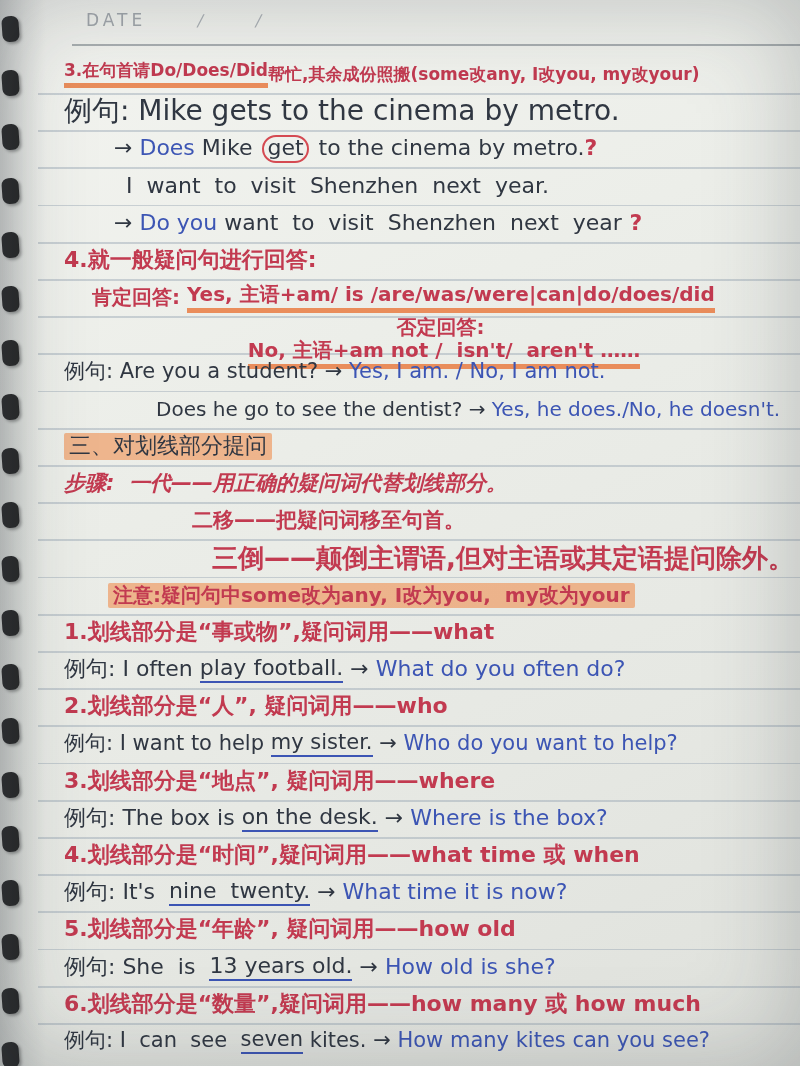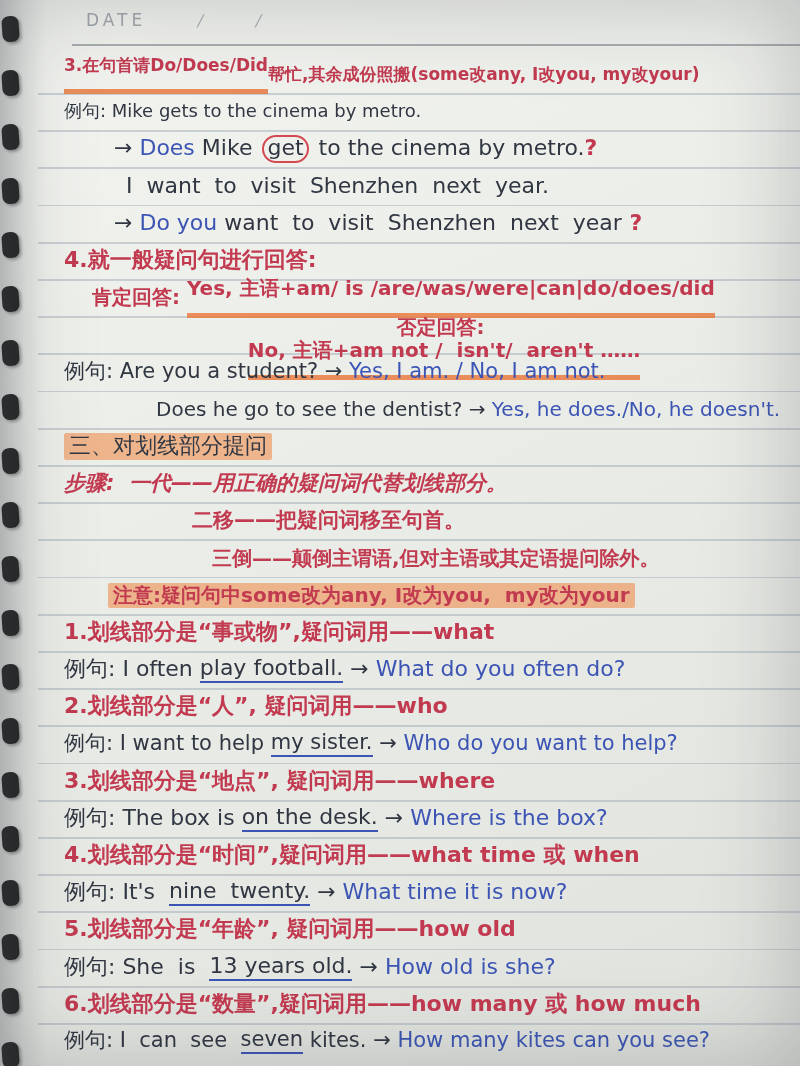--- a/index.html
+++ b/index.html
@@ -42,21 +42,21 @@
   
   .lines{position:absolute;left:64px;top:56px;right:4px;}
   .line{
     height:37.2px;display:flex;align-items:center;white-space:pre;
     font-size:22px;line-height:1;
   }
   .seg{display:inline-block;padding:1px 0 2px 0;}
   .c-red{color:#c23a50;font-weight:600;}
   .c-blue{color:#3c55b4;font-weight:500;}
   .c-ink{color:#303742;font-weight:500;}
-  .st-ulo{border-bottom:5px solid rgba(233,123,66,.85);padding-bottom:15px;}
+  .st-ulo{border-bottom:5px solid rgba(233,123,66,.85);padding-bottom:4px;}
   .st-ulb{border-bottom:2.5px solid #3c55b4;padding-bottom:2px;}
   .st-hl{background:rgba(240,139,74,.58);border-radius:2px;padding:2px 5px 3px 5px;}
   .st-box{border:2px solid #d54a52;border-radius:14px;padding:0 3px 2px 3px;margin:0 3px;}
 </style>
 </head>
 <body>
 
 <div class="photo">
   <div class="ruling"></div>
   <div class="header-rule"></div>
@@ -85,33 +85,33 @@
       <div class="coil" style="top: 772px;"></div>
       <div class="coil" style="top: 826px;"></div>
       <div class="coil" style="top: 880px;"></div>
       <div class="coil" style="top: 934px;"></div>
       <div class="coil" style="top: 988px;"></div>
       <div class="coil" style="top: 1042px;"></div>
     </div>
 
   <div class="lines">
       <div class="line" style="font-size: 17px;"><span class="seg c-red st-ulo">3.在句首请Do/Does/Did</span><span class="seg c-red">帮忙,其余成份照搬(some改any, I改you, my改your)</span></div>
-      <div class="line" style="font-size: 18px;"><span class="seg c-ink">例句: Mike gets to the cinema by metro.</span></div>
+      <div class="line" style="font-size: 28px;"><span class="seg c-ink">例句: Mike gets to the cinema by metro.</span></div>
       <div class="line" style="margin-left: 50px; font-size: 22px;"><span class="seg c-ink">→ </span><span class="seg c-blue">Does</span><span class="seg c-ink"> Mike </span><span class="seg c-ink st-box">get</span><span class="seg c-ink"> to the cinema by metro.</span><span class="seg c-red">?</span></div>
       <div class="line" style="margin-left: 62px; font-size: 22px;"><span class="seg c-ink">I  want  to  visit  Shenzhen  next  year.</span></div>
       <div class="line" style="margin-left: 50px; font-size: 22px;"><span class="seg c-ink">→ </span><span class="seg c-blue">Do you</span><span class="seg c-ink"> want  to  visit  Shenzhen  next  year</span><span class="seg c-red"> ?</span></div>
       <div class="line" style="font-size: 22px;"><span class="seg c-red">4.就一般疑问句进行回答:</span></div>
       <div class="line" style="margin-left: 28px; font-size: 20px;"><span class="seg c-red">肯定回答: </span><span class="seg c-red st-ulo">Yes, 主语+am/ is /are/was/were|can|do/does/did</span></div>
       <div class="line" style="margin-left: 28px; font-size: 20px; flex-direction: column;"><span class="seg c-red">否定回答: </span><span class="seg c-red st-ulo">No, 主语+am not /  isn't/  aren't ……</span></div>
       <div class="line" style="font-size: 21px;"><span class="seg c-ink">例句: Are you a student? → </span><span class="seg c-blue">Yes, I am. / No, I am not.</span></div>
       <div class="line" style="margin-left: 92px; font-size: 20px;"><span class="seg c-ink">Does he go to see the dentist? → </span><span class="seg c-blue">Yes, he does./No, he doesn't.</span></div>
       <div class="line" style="font-size: 22px;"><span class="seg c-ink st-hl">三、对划线部分提问</span></div>
       <div class="line" style="margin-left: 0; font-size: 21px; font-style: italic;"><span class="seg c-red">步骤:  一代——用正确的疑问词代替划线部分。</span></div>
       <div class="line" style="margin-left: 128px; font-size: 21px;"><span class="seg c-red">二移——把疑问词移至句首。</span></div>
-      <div class="line" style="margin-left: 148px; font-size: 20px;"><span class="seg c-red">三倒——颠倒主谓语,但对主语或其定语提问除外。</span></div>
+      <div class="line" style="margin-left: 148px; font-size: 26px;"><span class="seg c-red">三倒——颠倒主谓语,但对主语或其定语提问除外。</span></div>
       <div class="line" style="margin-left: 44px; font-size: 20px;"><span class="seg c-red st-hl">注意:疑问句中some改为any, I改为you,  my改为your</span></div>
       <div class="line" style="font-size: 22px;"><span class="seg c-red">1.划线部分是“事或物”,疑问词用——what</span></div>
       <div class="line" style="font-size: 22px;"><span class="seg c-ink">例句: I often </span><span class="seg c-ink st-ulb">play football.</span><span class="seg c-ink"> → </span><span class="seg c-blue">What do you often do?</span></div>
       <div class="line" style="font-size: 22px;"><span class="seg c-red">2.划线部分是“人”, 疑问词用——who</span></div>
       <div class="line" style="font-size: 21px;"><span class="seg c-ink">例句: I want to help </span><span class="seg c-ink st-ulb">my sister.</span><span class="seg c-ink"> → </span><span class="seg c-blue">Who do you want to help?</span></div>
       <div class="line" style="font-size: 22px;"><span class="seg c-red">3.划线部分是“地点”, 疑问词用——where</span></div>
       <div class="line" style="font-size: 22px;"><span class="seg c-ink">例句: The box is </span><span class="seg c-ink st-ulb">on the desk.</span><span class="seg c-ink"> → </span><span class="seg c-blue">Where is the box?</span></div>
       <div class="line" style="font-size: 22px;"><span class="seg c-red">4.划线部分是“时间”,疑问词用——what time 或 when</span></div>
       <div class="line" style="font-size: 22px;"><span class="seg c-ink">例句: It's  </span><span class="seg c-ink st-ulb">nine  twenty.</span><span class="seg c-ink"> → </span><span class="seg c-blue">What time it is now?</span></div>
       <div class="line" style="font-size: 22px;"><span class="seg c-red">5.划线部分是“年龄”, 疑问词用——how old</span></div>

